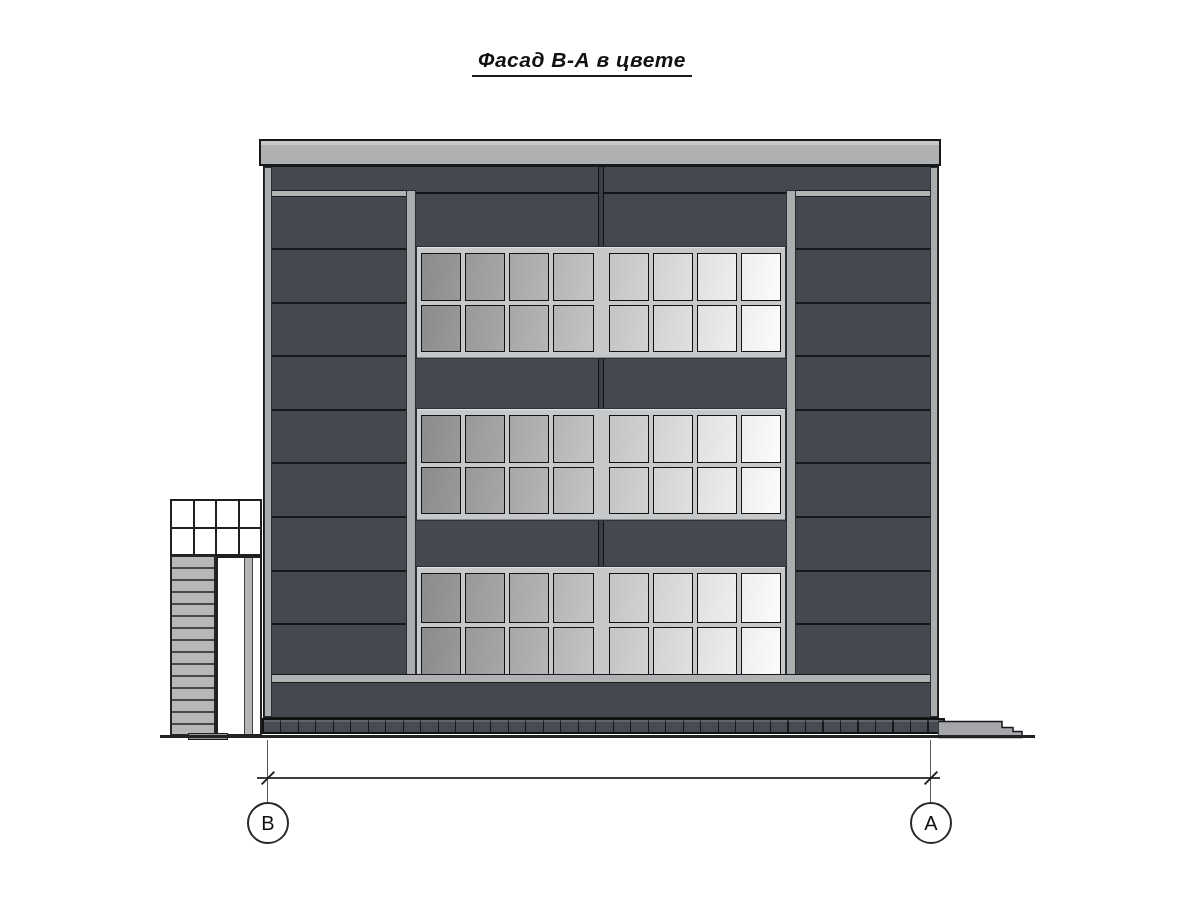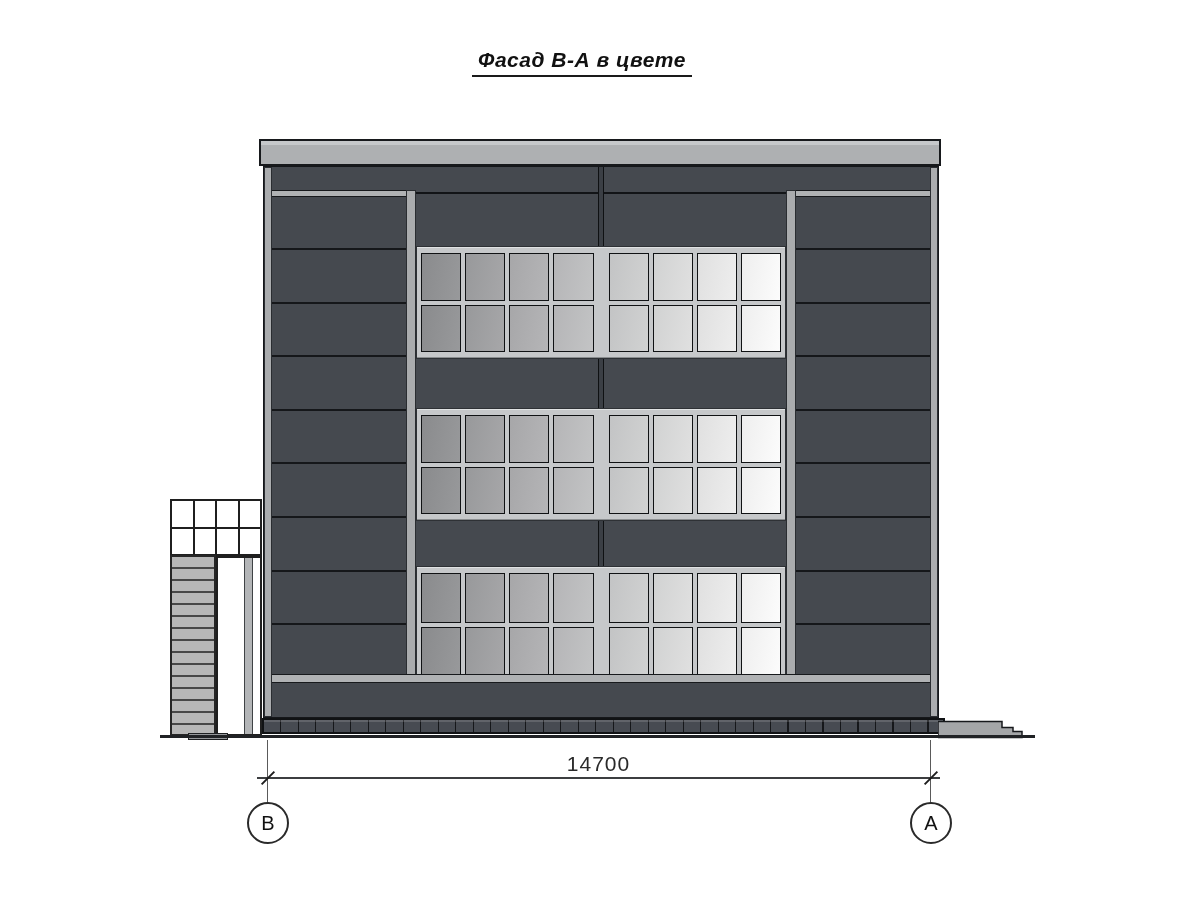--- a/index.html
+++ b/index.html
@@ -211,21 +211,20 @@
   <svg class="abs" style="left:938px;top:720px;z-index:2;" width="92" height="19" viewBox="0 0 92 19">
     <polygon points="0,1.5 64,1.5 64,7.5 75,7.5 75,11.5 84,11.5 84,17.5 0,17.5" fill="#a4a6a8" stroke="#17191c" stroke-width="1.5"></polygon>
   </svg>
   <div class="abs groundline"></div>
 
   <div class="abs extline" style="left:267px;"></div>
   <div class="abs extline" style="left:930px;"></div>
   <div class="abs dimline"></div>
   <div class="abs dimtick" style="left:259px;"></div>
   <div class="abs dimtick" style="left:922px;"></div>
-  <div class="abs dimlabel">14700</div>
   <div class="abs axis-circle" style="left:247px;">
     <span>В</span>
   </div>
   <div class="abs axis-circle" style="left:910px;">
     <span>А</span>
   </div>
 
 </div>
 
 </body></html>

